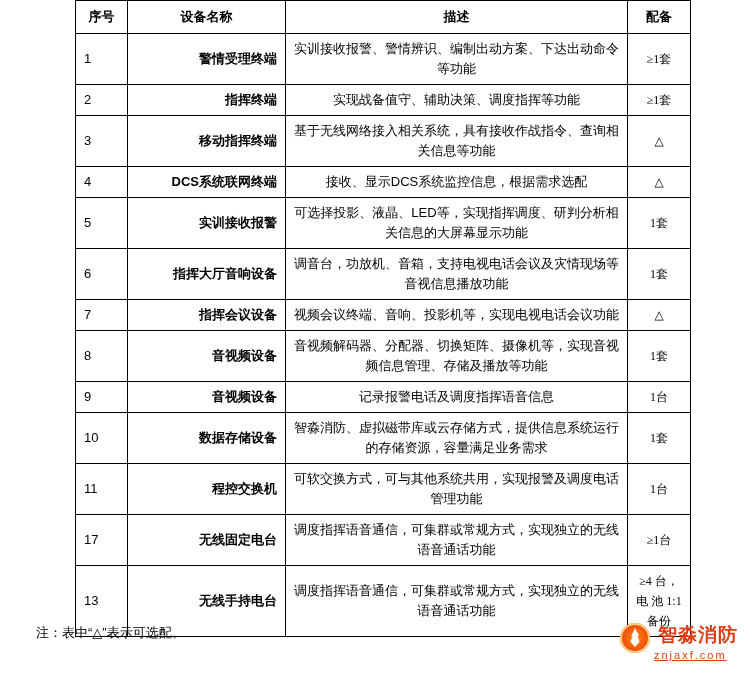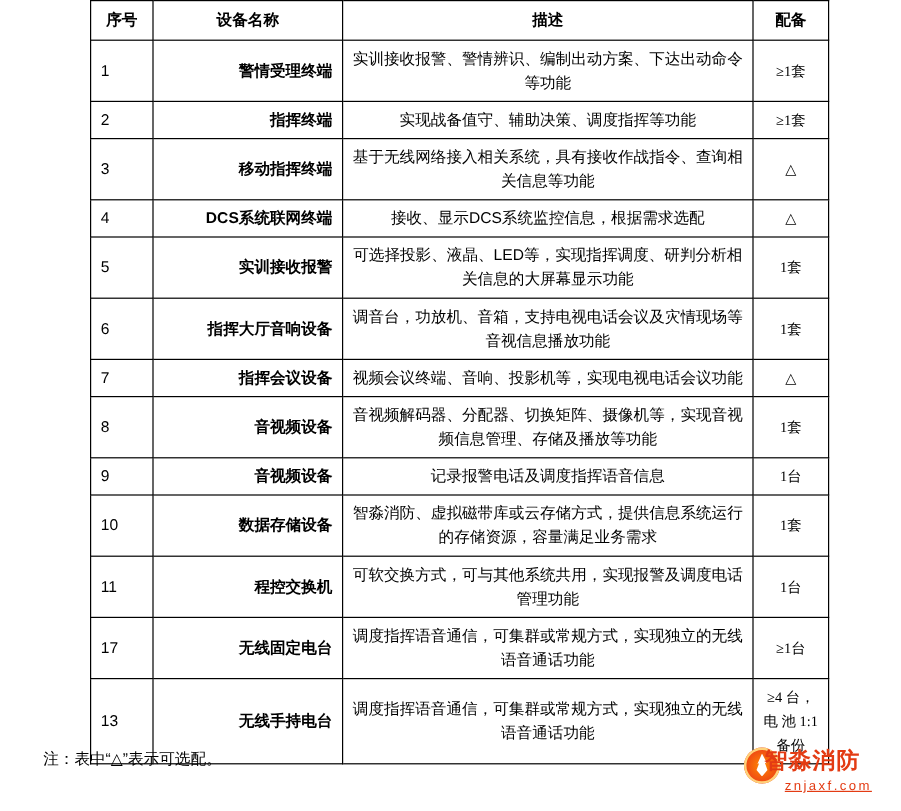--- a/index.html
+++ b/index.html
@@ -103,21 +103,21 @@
     position: absolute;
     left: 9px;
     top: 5px;
     width: 12px;
     height: 19px;
     background: #ffffff;
     clip-path: polygon(50% 0%, 85% 42%, 70% 40%, 88% 72%, 50% 100%, 12% 72%, 30% 42%, 18% 46%);
   }
   .logo-text {
     position: absolute;
-    left: 17px;
+    left: 38px;
     top: 0px;
     font-size: 19px;
     font-weight: bold;
     color: #e33b13;
     letter-spacing: 1px;
     line-height: 24px;
   }
   .logo-sub {
     position: absolute;
     left: 34px;

